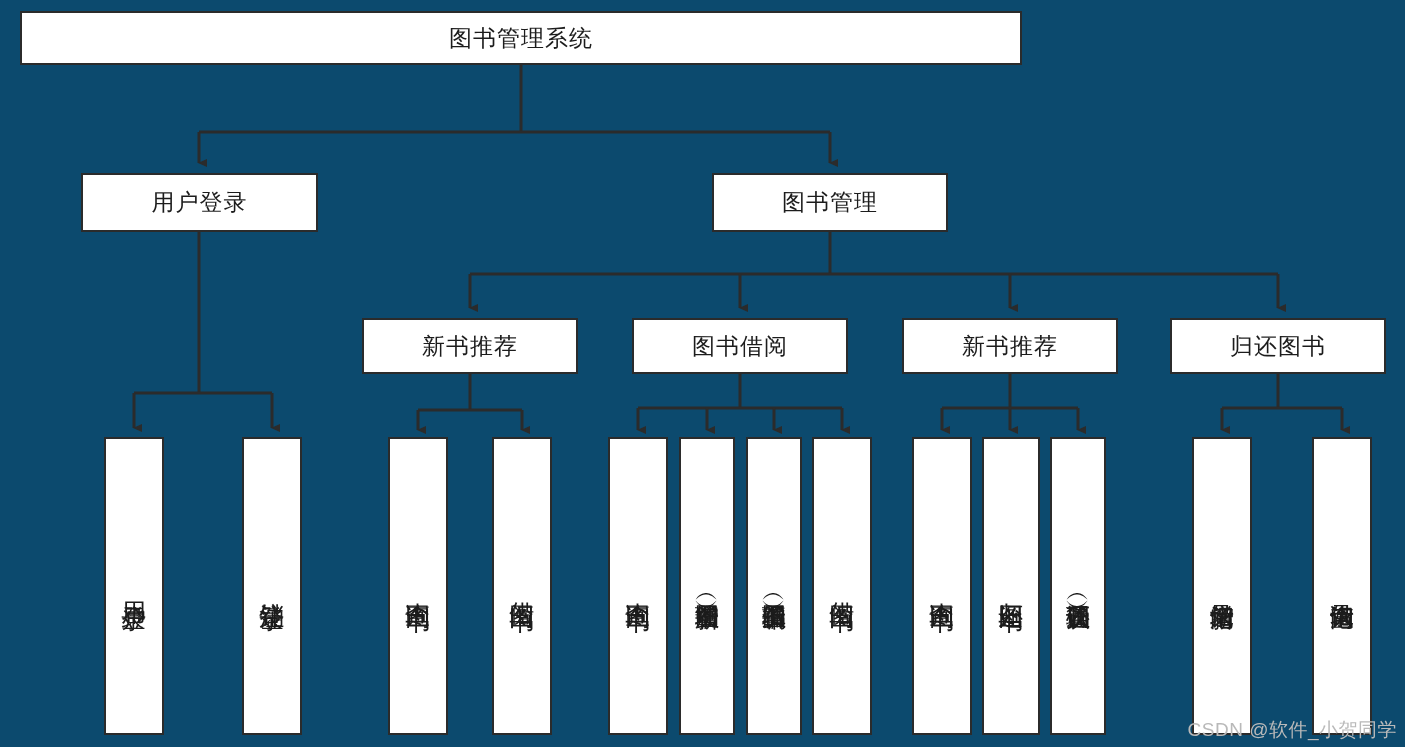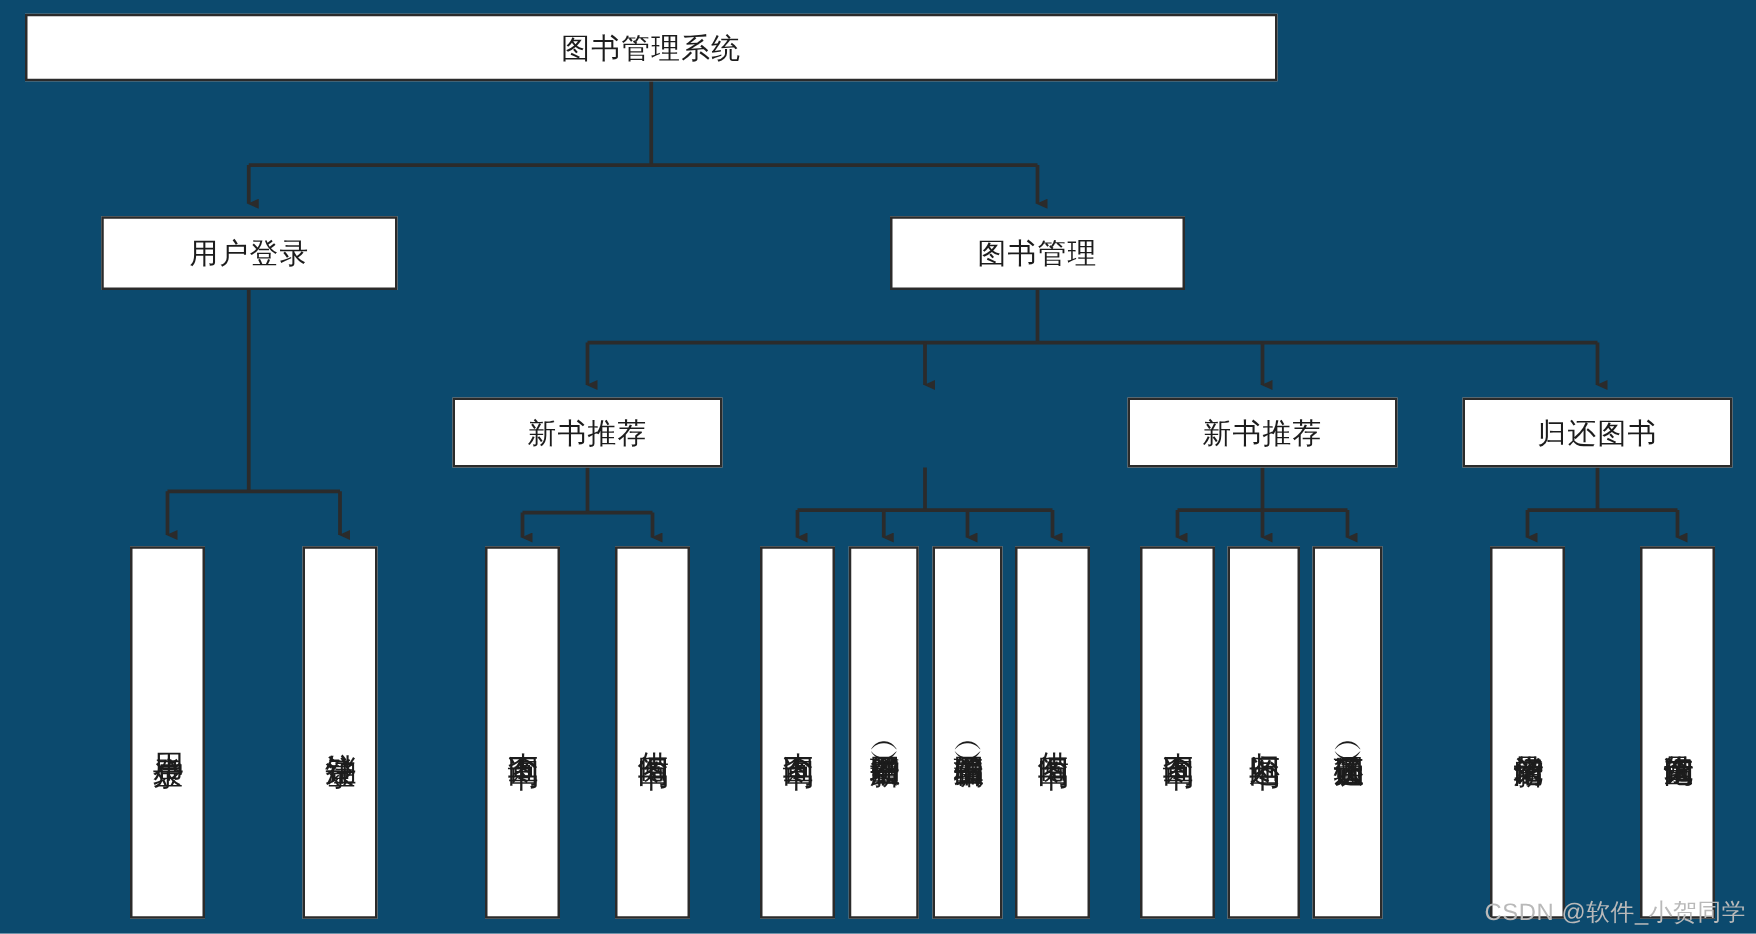--- a/index.html
+++ b/index.html
@@ -133,20 +133,23 @@
   <div class="node h" style="left:81px; top:173px; width:237px; height:59px;">
     <span class="htext">用户登录</span>
   </div>
   <div class="node h" style="left:712px; top:173px; width:236px; height:59px;">
     <span class="htext">图书管理</span>
   </div>
 
   <div class="node h" style="left:362px; top:318px; width:216px; height:56px;">
     <span class="htext">新书推荐</span>
   </div>
+  <div class="node h" style="left:632px; top:318px; width:216px; height:56px;">
+    <span class="htext">图书借阅</span>
+  </div>
   <div class="node h" style="left:902px; top:318px; width:216px; height:56px;">
     <span class="htext">新书推荐</span>
   </div>
   <div class="node h" style="left:1170px; top:318px; width:216px; height:56px;">
     <span class="htext">归还图书</span>
   </div>
 
   <div class="node v" style="left:104px; top:437px; width:60px; height:298px;">
     <span class="vtext">用户登录</span>
   </div>

